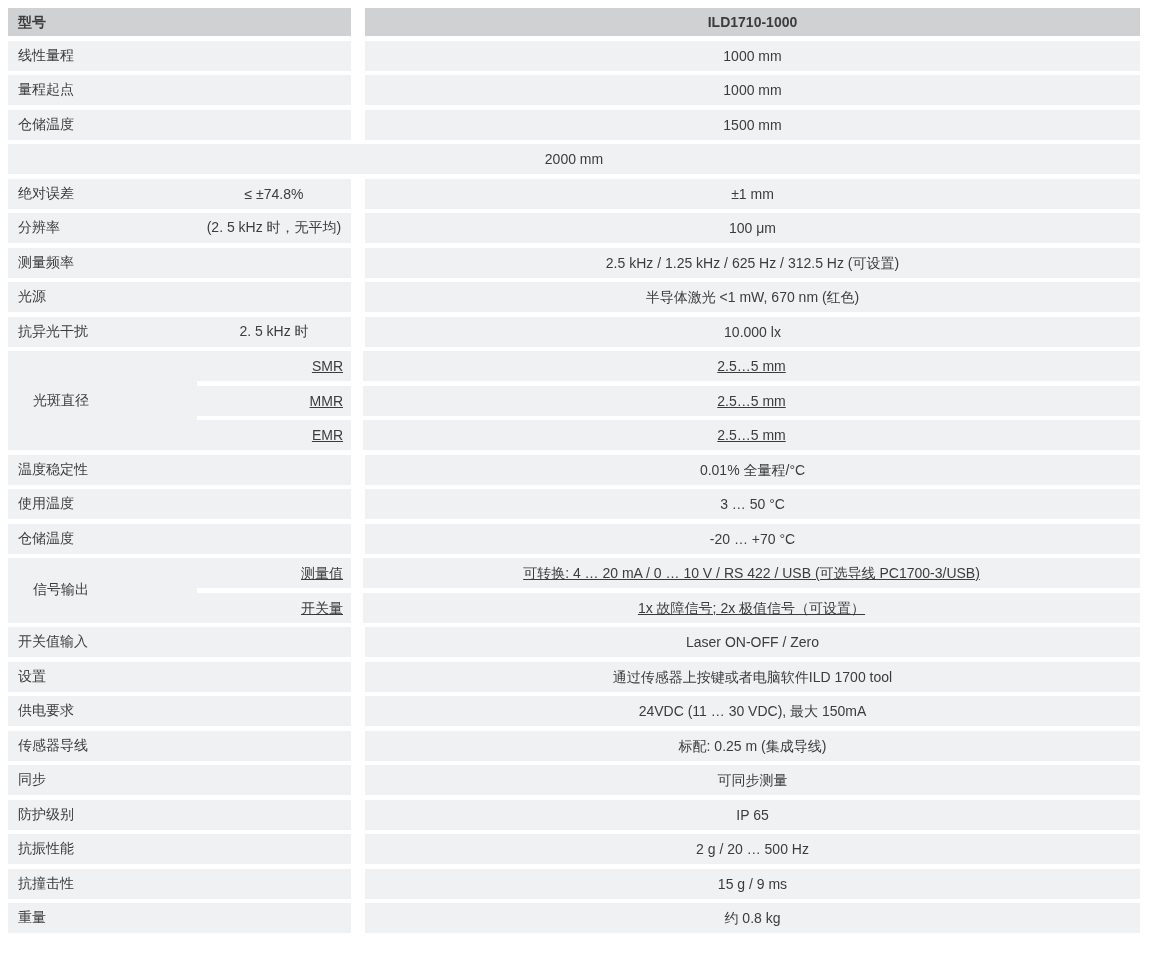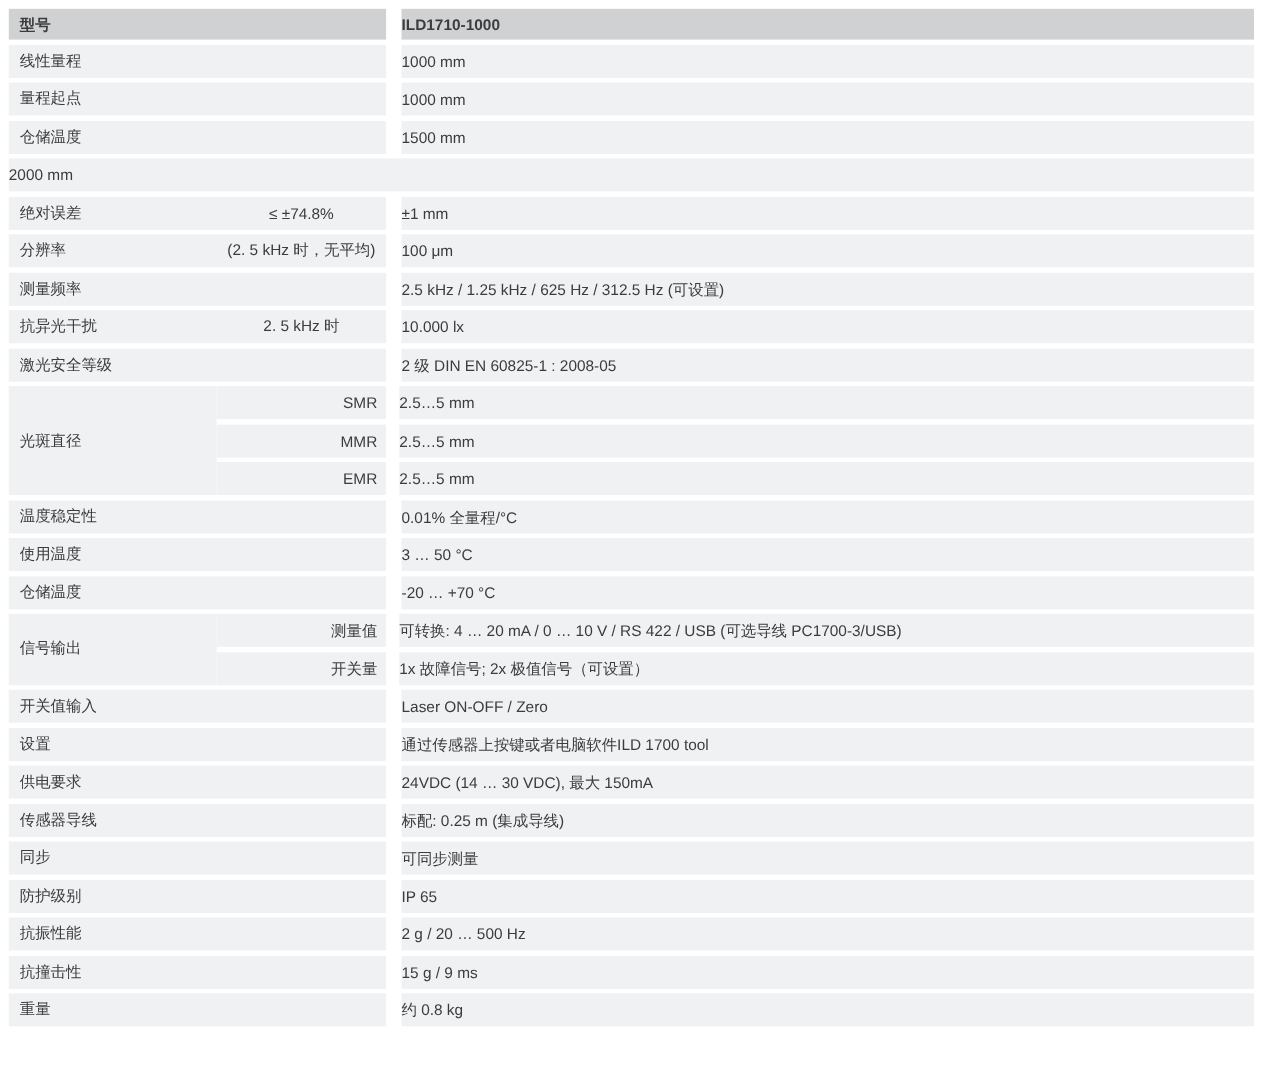--- a/index.html
+++ b/index.html
@@ -22,37 +22,37 @@
     width:343px;min-width:343px;height:30px;
     background:var(--row-bg);
     box-sizing:border-box;padding-left:10px;
     display:flex;align-items:center;justify-content:space-between;
   }
   .label{white-space:nowrap;}
   .annotation{width:154px;min-width:154px;text-align:center;white-space:nowrap;box-sizing:border-box;}
   .value-cell{
     flex:1;height:30px;line-height:30px;
     background:var(--row-bg);
-    white-space:nowrap;overflow:hidden;
+    text-align:center;white-space:nowrap;overflow:hidden;
   }
   .header-row .label-cell,
   .header-row .value-cell{
     background:var(--header-bg);
     height:28px;line-height:28px;
     font-weight:bold;
   }
   .group-row{display:flex;}
   .group-label-cell{
     width:189px;min-width:189px;
     background:var(--row-bg);
-    box-sizing:border-box;padding-left:10px;
+    box-sizing:border-box;padding-left:25px;
     display:flex;align-items:center;text-align:center;
   }
   .subrows{flex:1;display:flex;flex-direction:column;row-gap:4.5px;}
-  .subrow{display:flex;column-gap:12px;}
+  .subrow{display:flex;column-gap:12px;text-decoration:underline;}
   .sub-label-cell{
     width:154px;min-width:154px;height:30px;line-height:30px;
     background:var(--row-bg);
     box-sizing:border-box;padding-right:8px;
     text-align:right;white-space:nowrap;
   }
 </style>
 </head>
 <body>
 
@@ -101,30 +101,30 @@
         <div class="value-cell">100 μm</div>
       </div>
       <div class="row">
         <div class="label-cell">
           <span class="label">测量频率</span>
         </div>
         <div class="value-cell">2.5 kHz / 1.25 kHz / 625 Hz / 312.5 Hz  (可设置)</div>
       </div>
       <div class="row">
         <div class="label-cell">
+          <span class="label">光源</span>
+        </div>
+        <div class="value-cell">半导体激光 &lt;1 mW, 670 nm (红色)</div>
+      </div>
+      <div class="row">
+        <div class="label-cell">
           <span class="label">抗异光干扰</span>
           <span class="annotation">2. 5 kHz 时</span>
         </div>
         <div class="value-cell">10.000 lx</div>
-      </div>
-      <div class="row">
-        <div class="label-cell">
-          <span class="label">激光安全等级</span>
-        </div>
-        <div class="value-cell">2 级 DIN EN 60825-1 : 2008-05</div>
       </div>
       <div class="group-row">
         <div class="group-label-cell">光斑直径</div>
         <div class="subrows">
           <div class="subrow">
             <div class="sub-label-cell">SMR</div>
             <div class="value-cell">2.5…5 mm</div>
           </div>
           <div class="subrow">
             <div class="sub-label-cell">MMR</div>
@@ -176,21 +176,21 @@
       <div class="row">
         <div class="label-cell">
           <span class="label">设置</span>
         </div>
         <div class="value-cell">通过传感器上按键或者电脑软件ILD 1700 tool</div>
       </div>
       <div class="row">
         <div class="label-cell">
           <span class="label">供电要求</span>
         </div>
-        <div class="value-cell">24VDC (14 … 30 VDC), 最大 150mA</div>
+        <div class="value-cell">24VDC (11 … 30 VDC), 最大 150mA</div>
       </div>
       <div class="row">
         <div class="label-cell">
           <span class="label">传感器导线</span>
         </div>
         <div class="value-cell">标配: 0.25 m (集成导线)</div>
       </div>
       <div class="row">
         <div class="label-cell">
           <span class="label">同步</span>

